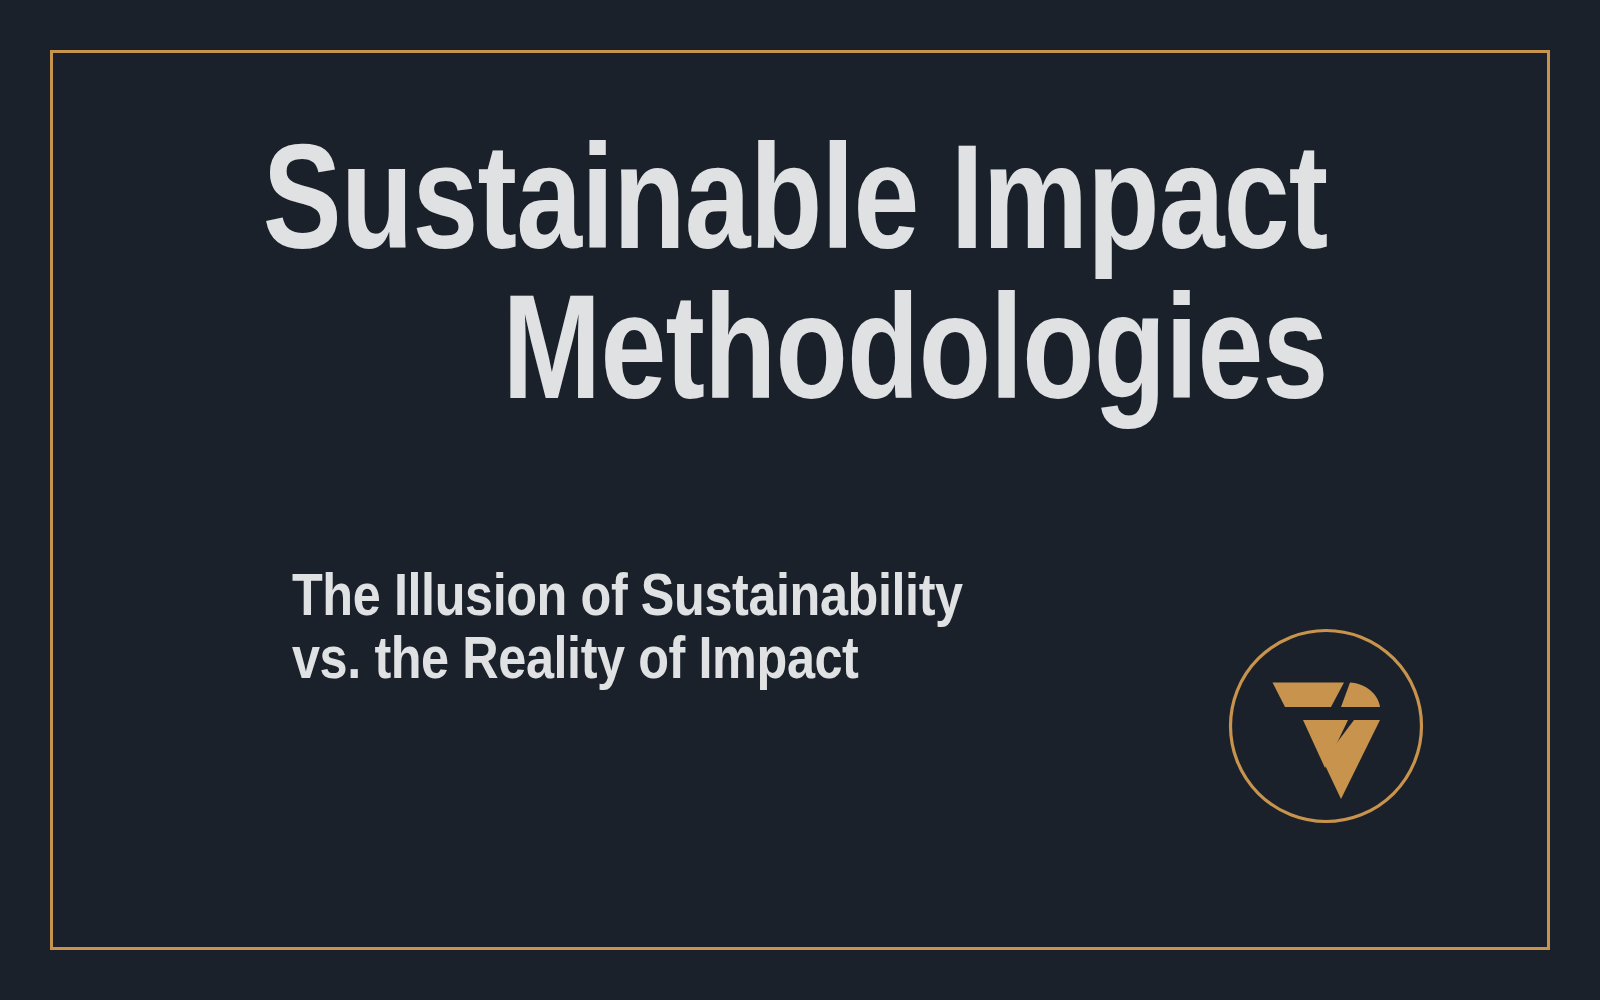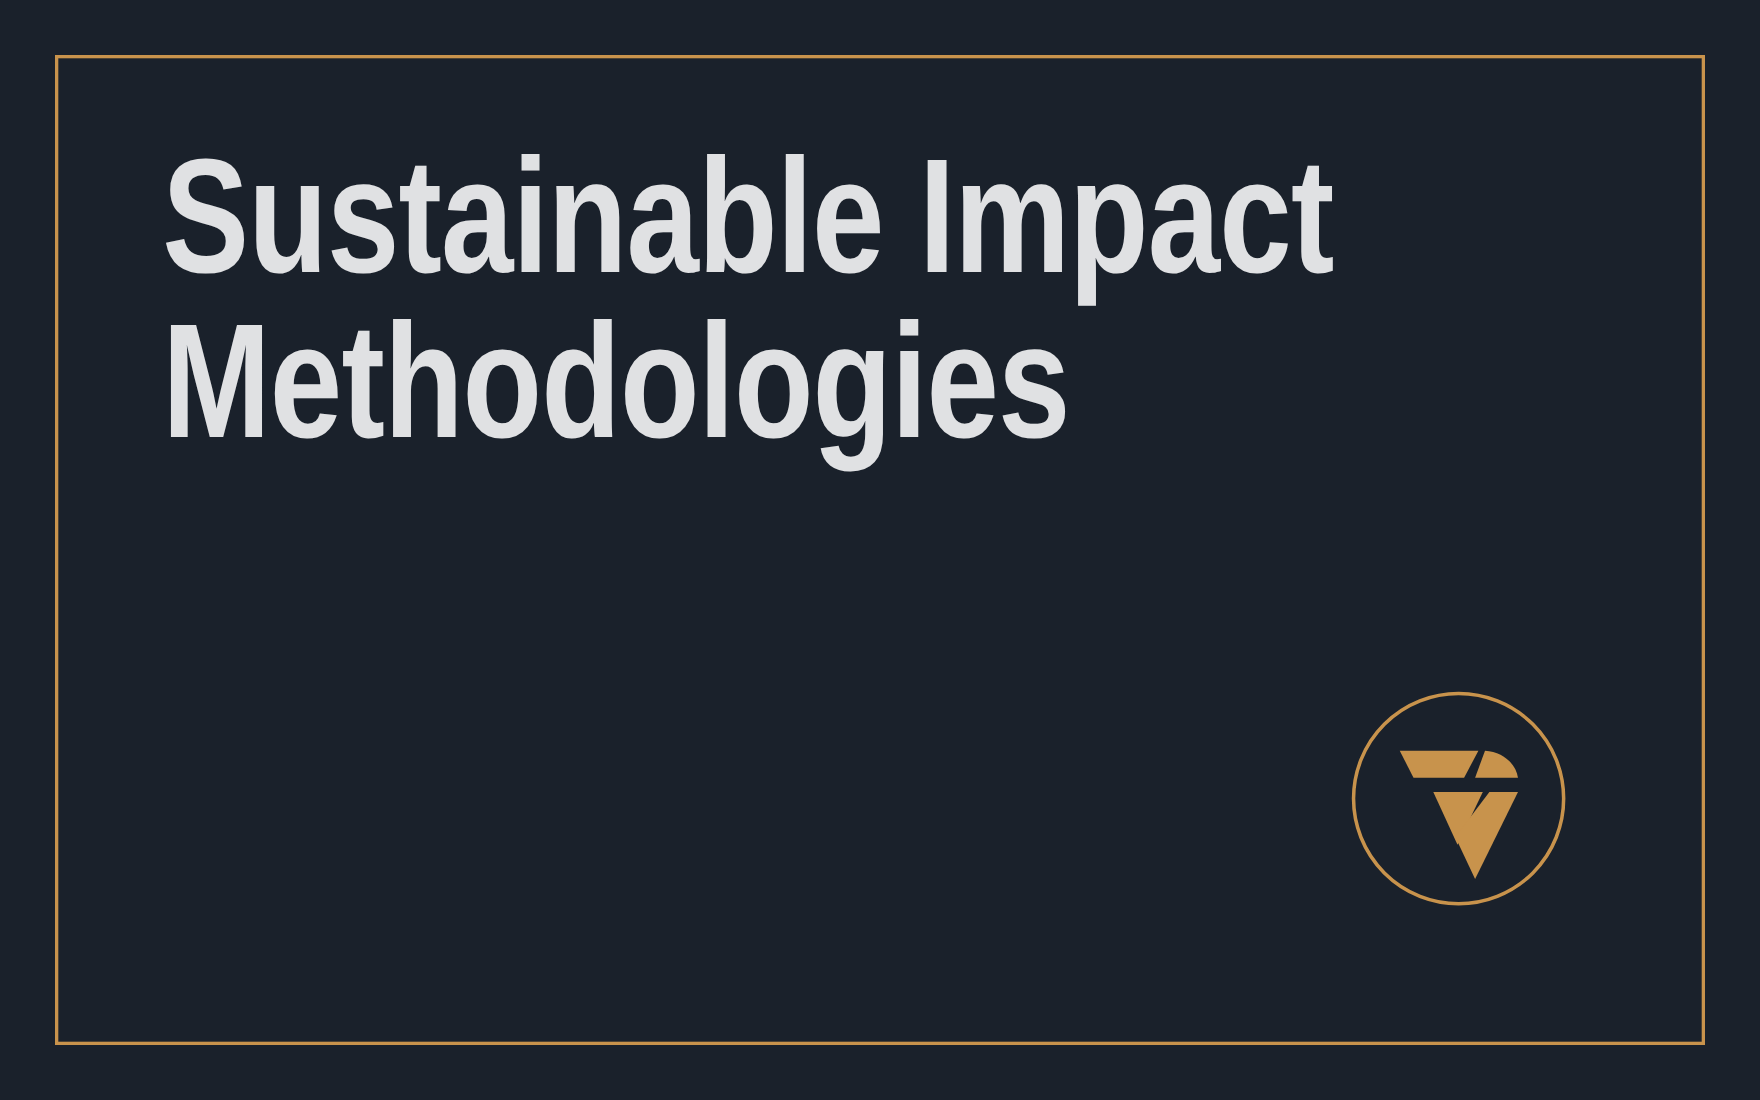--- a/index.html
+++ b/index.html
@@ -25,21 +25,21 @@
     border: 3px solid #c8934c;
     box-sizing: border-box;
     pointer-events: none;
   }
   
   .title-block {
     position: absolute;
     left: 0;
     top: 122px;
     width: 1475px;
-    text-align: left;
+    text-align: right;
   }
   .title-line {
     display: block;
     color: #e0e1e3;
     font-family: "Liberation Sans Narrow", "Liberation Sans", "DejaVu Sans Condensed", sans-serif;
     font-weight: bold;
     font-size: 148px;
     line-height: 150px;
     letter-spacing: -1px;
     transform: scaleX(0.80);
@@ -81,20 +81,24 @@
 
 <div class="slide">
 
   <div class="frame"></div>
 
   <div class="title-block">
     <span class="title-line">Sustainable Impact</span>
     <span class="title-line">Methodologies</span>
   </div>
 
+  <div class="subtitle-block">
+    <span class="subtitle-line">The Illusion of Sustainability</span>
+    <span class="subtitle-line">vs. the Reality of Impact</span>
+  </div>
 
   <div class="logo">
     <svg width="196" height="196" viewBox="0 0 196 196">
       <circle cx="98" cy="98" r="95.5" fill="none" stroke="#c8934c" stroke-width="3.2"></circle>
 
       <polygon points="44.5,54.5 116,54.5 103,79 57,79" fill="#c8934c"></polygon>
 
       <path d="M 122 54.5 C 138 55.5 150 66 152 79 L 113 79 Z" fill="#c8934c"></path>
 
       <polygon points="75,92 120,92 97,140" fill="#c8934c"></polygon>

